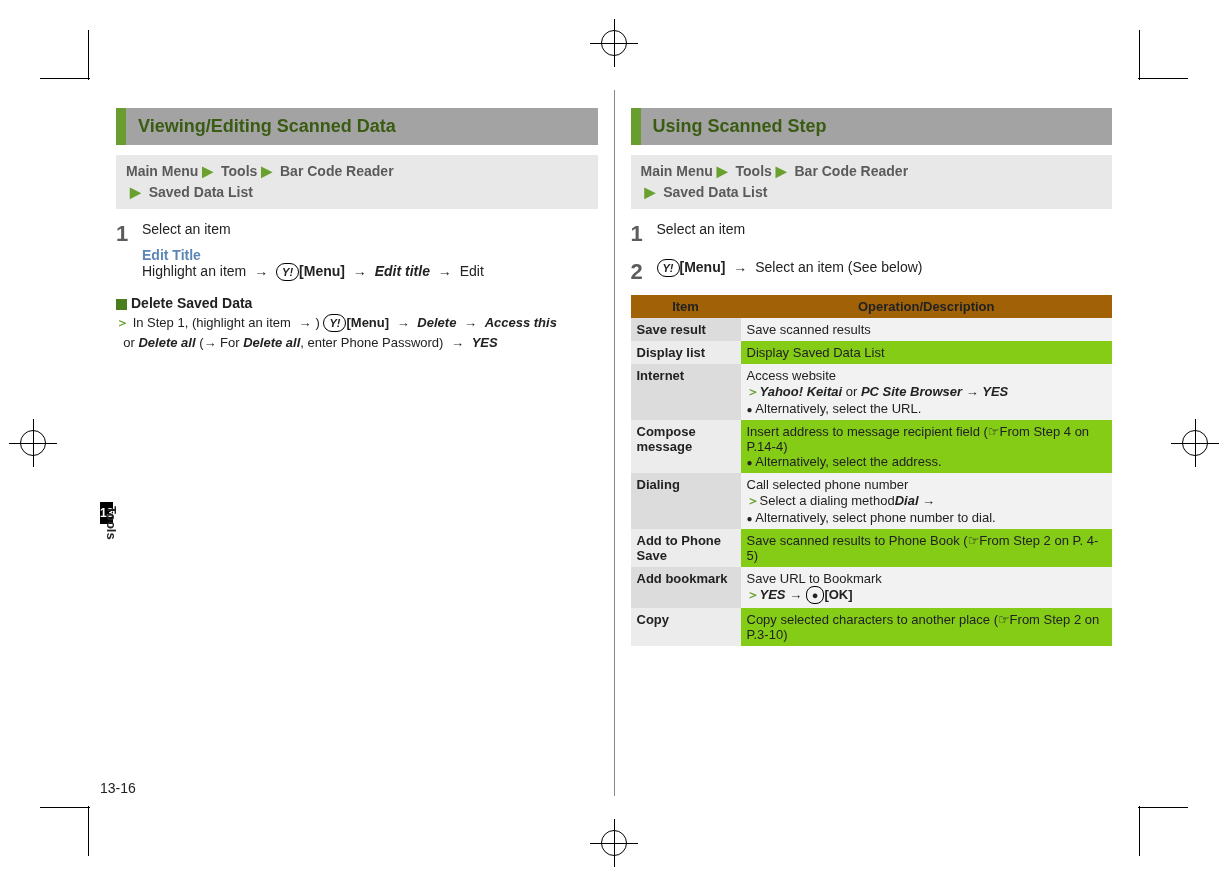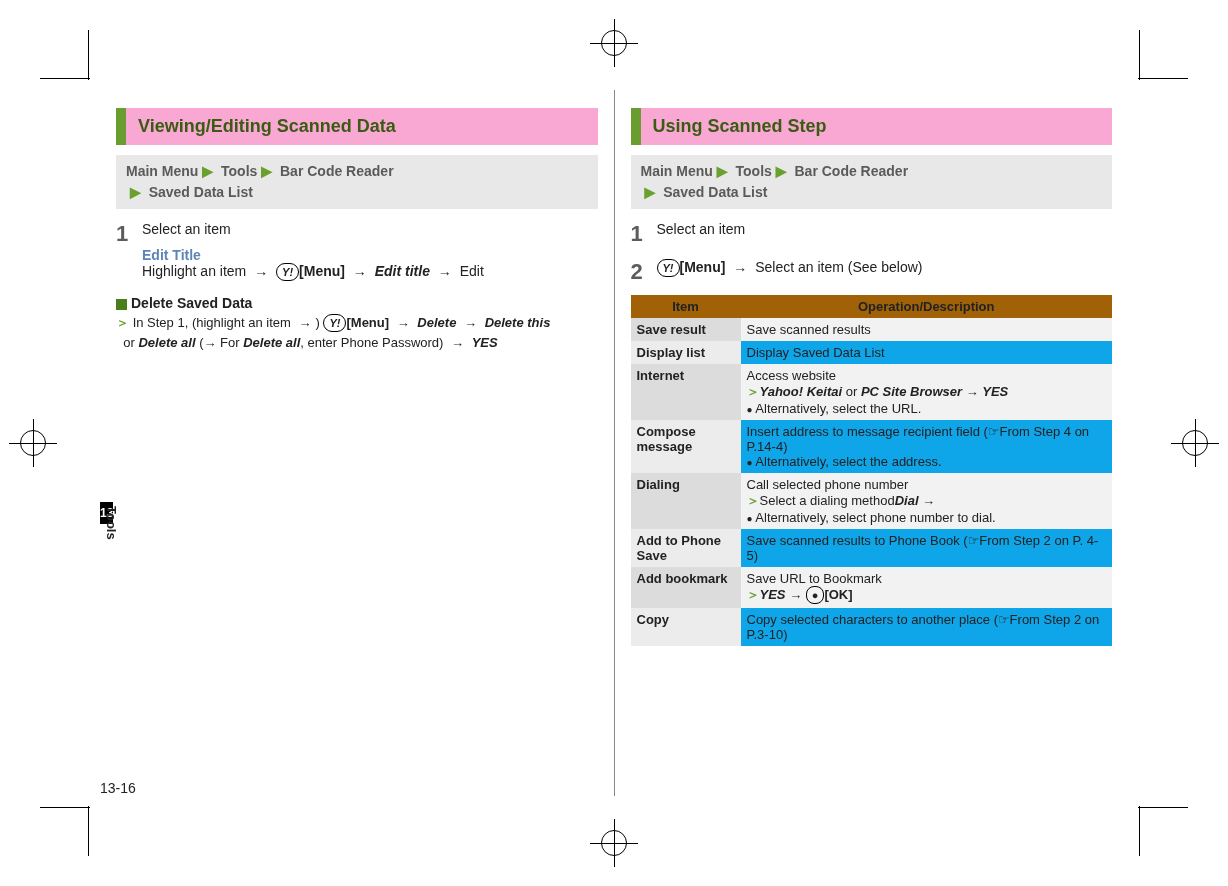--- a/index.html
+++ b/index.html
@@ -40,21 +40,21 @@
     left: 100px; right: 100px; top: 90px; bottom: 90px;
   }
   .cols { display:flex; gap:0; height:100%; }
   .col { flex:1; padding:0 16px; }
   .col.left-col  { border-right:1px solid #888; }
   .section-title {
     display:flex; align-items:stretch; margin: 18px 0 10px 0;
   }
   .section-title .bar { width:10px; background:#6a9d2f; }
   .section-title .txt {
-    flex:1; background:#f9a8d4; color:#3a5b12;
+    flex:1; background:#a3a3a3; color:#3a5b12;
     font-weight:bold; font-size:18px; padding:8px 12px;
   }
   .breadcrumb {
     background:#e8e8e8; color:#5a5a5a; padding:6px 10px; font-weight:bold;
     line-height:1.5;
   }
   .breadcrumb .arrow { color:#6aa02e; font-weight:bold; padding:0 4px;}
   .step { display:flex; margin:12px 0 6px 0; }
   .step .num { font-size:22px; font-weight:bold; color:#5c5c5c; width:26px; }
   .step .body { flex:1; }
@@ -68,21 +68,21 @@
   .square { display:inline-block; width:11px; height:11px; background:#4a7e1c; vertical-align:middle; margin-right:4px;}
   .ang { color:#6aa02e; font-weight:bold; }
   table.optbl { width:100%; border-collapse:collapse; font-size:13px; margin-top:10px;}
   table.optbl th { background:#a16207; font-weight:bold; padding:4px 6px; text-align:left;}
   table.optbl th:first-child { width:110px; text-align:center;}
   table.optbl th:last-child { text-align:center;}
   table.optbl td { padding:4px 6px; vertical-align:top; }
   table.optbl tr.odd td:first-child { background:#dcdcdc; font-weight:bold;}
   table.optbl tr.odd td:last-child  { background:#f2f2f2;}
   table.optbl tr.even td:first-child{ background:#ececec; font-weight:bold;}
-  table.optbl tr.even td:last-child { background:#0ea5e9;}
+  table.optbl tr.even td:last-child { background:#84cc16;}
   .bullet::before { content:"● "; font-size:10px;}
   .side-tab {
     position:absolute; left:0; top:390px;
     background:#000; color:#fff; font-weight:bold;
     writing-mode:horizontal-tb; padding:4px 0; font-size:12px;margin-top:22px;
   }
   .side-label {
     position:absolute; left:4px; top:416px; font-size:13px; font-weight:bold;
     writing-mode:vertical-rl;
   }
@@ -148,21 +148,21 @@
       <div style="margin-top:14px">
         <div><span class="square"></span><b>Delete Saved Data</b></div>
         <div style="font-size:13px; line-height:1.5; margin-top:2px;">
           <span class="ang">＞</span>
           <span>In Step 1, (highlight an item</span>
           <span class="arrow-sm">→</span><span>)</span>
           <span class="key">Y!</span><b>[Menu]</b>
           <span class="arrow-sm">→</span>
           <b><i>Delete</i></b>
           <span class="arrow-sm">→</span>
-          <b><i>Delete this</i></b><br>
+          <b><i>Access this</i></b><br>
           &nbsp;&nbsp;<span>or</span>
           <b><i>Delete all</i></b>
           <span>(→ For</span>
           <b><i>Delete all</i></b><span>, enter Phone Password)</span>
           <span class="arrow-sm">→</span>
           <b><i>YES</i></b>
         </div>
       </div>
 
     </div>

